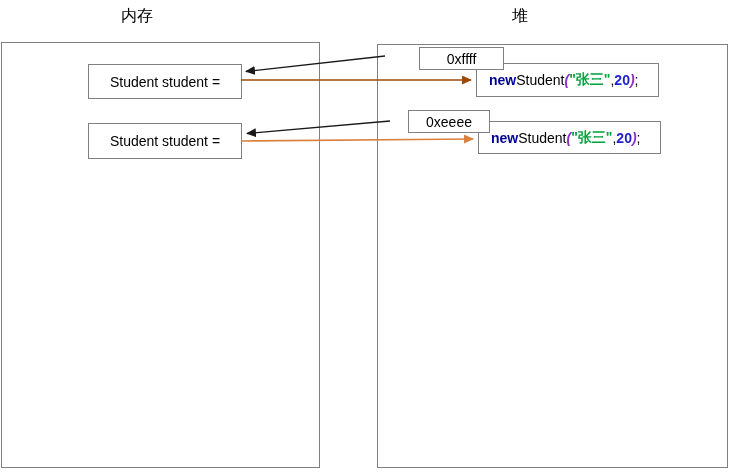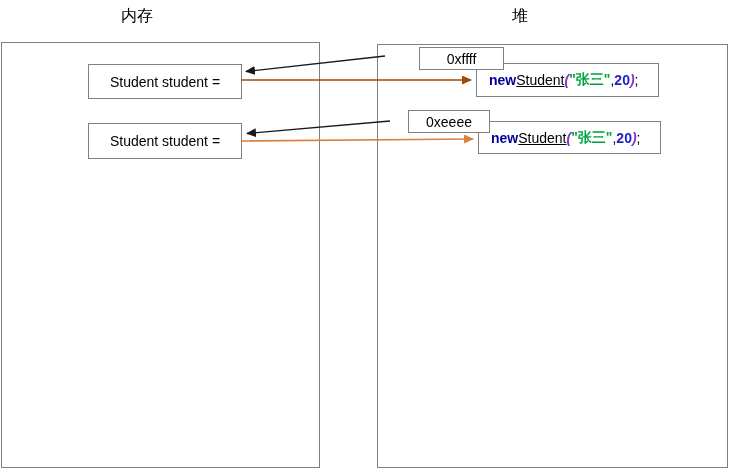--- a/index.html
+++ b/index.html
@@ -8,21 +8,21 @@
   .abs{position:absolute;}
   .title{font-size:16px;color:#000;white-space:nowrap;transform:translateX(-50%);}
   .region{position:absolute;border:1px solid var(--box_border);background:#fff;}
   .node{position:absolute;border:1px solid var(--box_border);background:#fff;
         display:flex;align-items:center;justify-content:center;
         font-size:14px;white-space:nowrap;}
   .code-box{position:absolute;border:1px solid var(--box_border);background:#fff;
         display:flex;align-items:center;justify-content:flex-start;
         padding-left:12px;font-size:14px;white-space:nowrap;}
   .code-box .kw{color:var(--keyword);font-weight:bold;}
-  .code-box .cls{color:#000000;text-decoration:underline;}
+  .code-box .cls{color:#000000;}
   .code-box .par{color:var(--paren);font-weight:bold;font-style:italic;}
   .code-box .str{color:var(--string);font-weight:bold;}
   .code-box .num{color:var(--number);font-weight:bold;}
   .code-box .plain{color:#000000;}
   svg.arrows{position:absolute;left:0;top:0;pointer-events:none;z-index:5;}
   .ln-black{stroke:var(--arrow_black);stroke-width:1.4;fill:none;}
   .ln-orange-dark{stroke:var(--arrow_orange_dark);stroke-width:1.7;fill:none;}
   .ln-orange-light{stroke:var(--arrow_orange_light);stroke-width:1.7;fill:none;}
   .mk-black{fill:var(--arrow_black);}
   .mk-orange-dark{fill:var(--arrow_orange_dark);}

